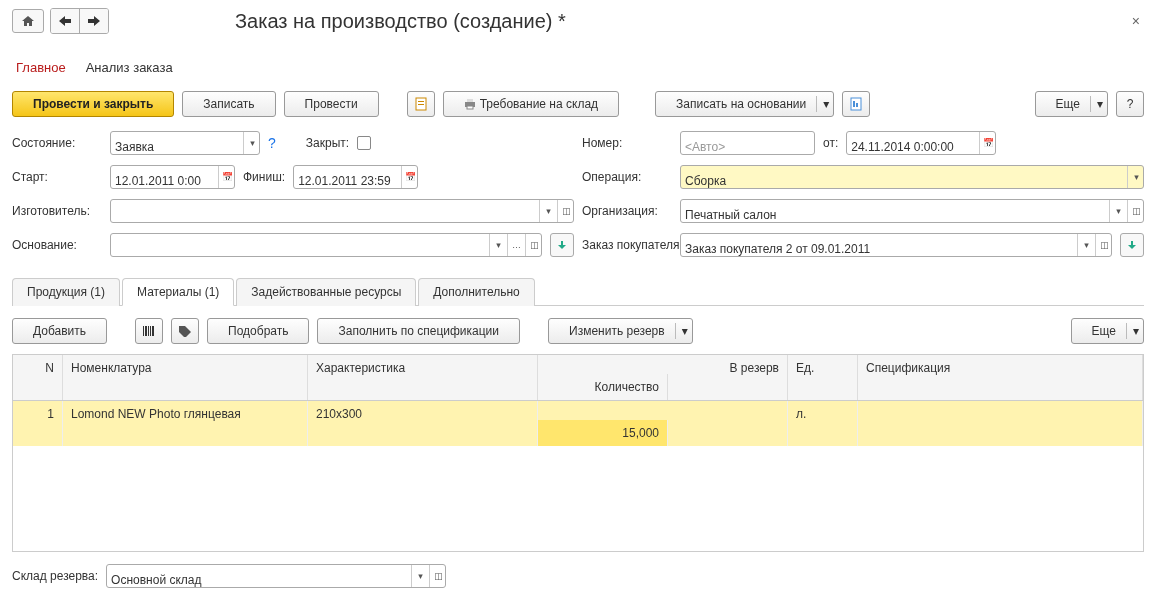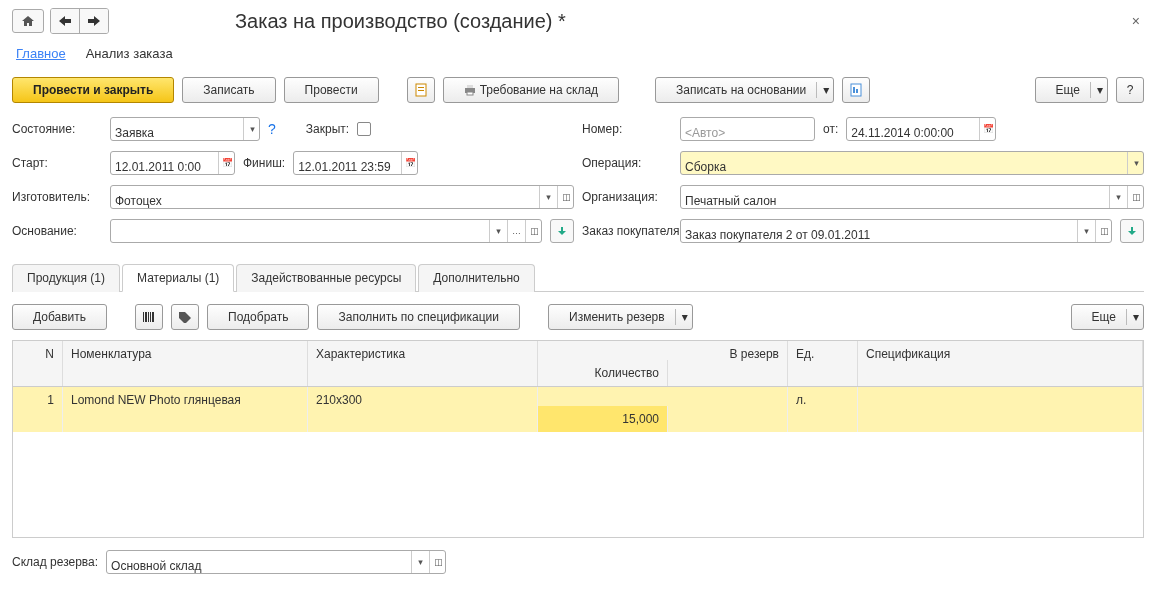--- a/index.html
+++ b/index.html
@@ -5,40 +5,40 @@
   * { box-sizing: border-box; }
   body {
     margin: 0;
     font-family: Arial, sans-serif;
     font-size: 12px;
     color: #333;
     background: #fff;
     width: 1156px;
     padding: 8px 12px;
   }
-  .top-bar { display: flex; align-items: center; gap: 6px; margin-bottom: 12px; }
+  .top-bar { display: flex; align-items: center; gap: 6px; margin-bottom: 26px; }
   .nav-btn {
     border: 1px solid #aaa;
     background: #f8f8f8;
     border-radius: 3px;
     height: 24px;
     padding: 0 8px;
     display: inline-flex;
     align-items: center;
     justify-content: center;
     cursor: pointer;
   }
   .nav-group { display: flex; border: 1px solid #aaa; border-radius: 3px; overflow: hidden; }
   .nav-group .nav-btn { border: none; border-right: 1px solid #aaa; border-radius: 0; }
   .nav-group .nav-btn:last-child { border-right: none; }
   .page-title { font-size: 20px; margin-left: 120px; }
   .close-btn { margin-left: auto; cursor: pointer; font-size: 14px; color: #666; padding: 4px; }
   .tabs-main { display: flex; gap: 20px; margin-bottom: 16px; padding-left: 4px; }
   .tabs-main .tab { font-size: 13px; cursor: pointer; color: #333; }
-  .tabs-main .tab.active { color: #3b82f6; font-weight: normal; text-decoration: underline; }
+  .tabs-main .tab.active { color: #b91c1c; font-weight: normal; }
   .command-bar { display: flex; align-items: center; gap: 8px; margin-bottom: 14px; }
   .btn {
     border: 1px solid #999;
     background: linear-gradient(#fefefe, #ececec);
     border-radius: 3px;
     padding: 4px 20px;
     height: 26px;
     display: inline-flex;
     align-items: center;
     justify-content: center;
@@ -274,21 +274,20 @@
       <span class="text">Сборка</span>
       <div class="btns">
           <div class="ibtn">▾</div>
         </div>
     </div>
   </div>
 
   <div class="label">Изготовитель:</div>
   <div class="field-row">
     <div class="input" style="flex:1">
-      <span class="text">Фотоцех</span>
       <div class="btns">
         <div class="ibtn">▾</div>
         <div class="ibtn">◫</div>
       </div>
     </div>
   </div>
   <div class="label">Организация:</div>
   <div class="field-row">
     <div class="input" style="flex:1">
       <span class="text">Печатный салон</span>

